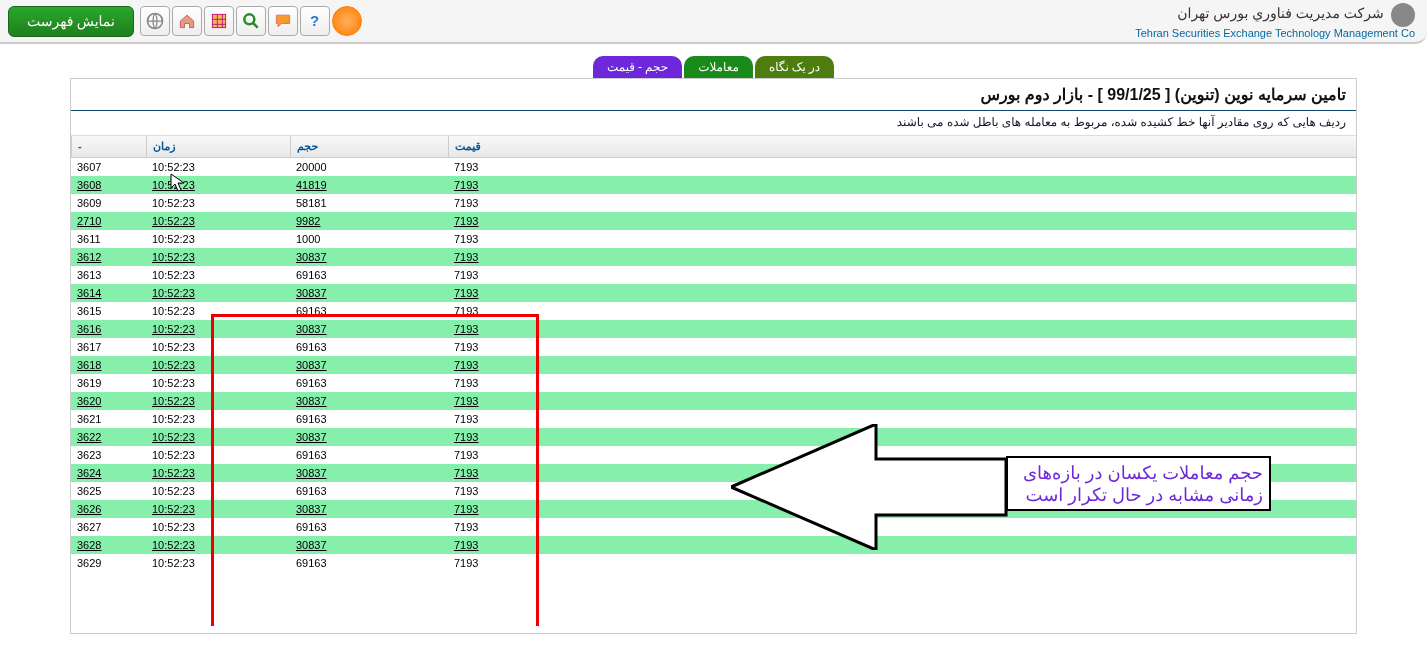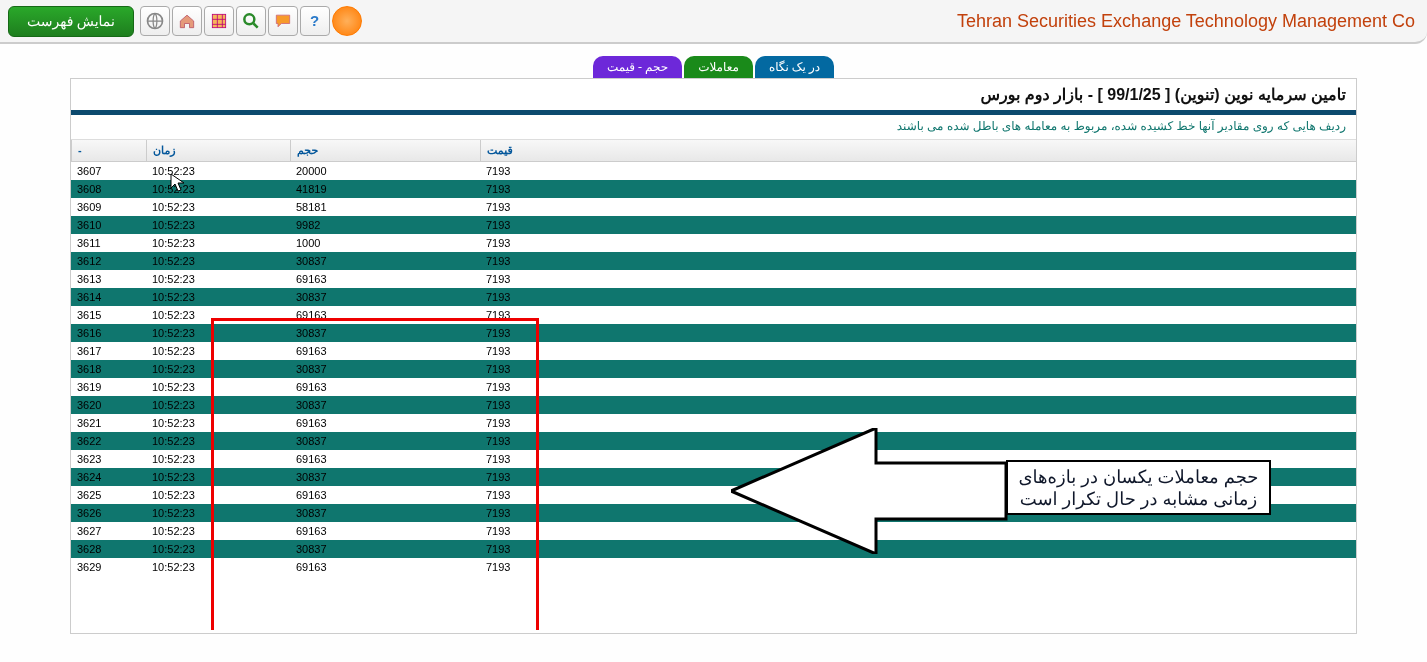--- a/index.html
+++ b/index.html
@@ -6,55 +6,55 @@
 body { font-family: Tahoma, Arial, sans-serif; font-size: 12px; background: #fefefe; width: 1427px; height: 662px; overflow: hidden; position: relative; }
 
 
 .topbar { height: 44px; background: #f5f5f5; border-bottom: 2px solid #ccc; display: flex; align-items: center; padding: 0 8px; direction: ltr; border-radius: 0 0 12px 0; }
 .btn-green { background: linear-gradient(#2aa82a,#1e7e1e); color: #fff; padding: 6px 18px; border-radius: 6px; border: 1px solid #166916; font-size: 14px; cursor: pointer; font-family: Tahoma; }
 .tool-icons { display: flex; gap: 2px; margin-left: 6px; }
 .tool-icon { width: 30px; height: 30px; border: 1px solid #aaa; border-radius: 4px; display: flex; align-items: center; justify-content: center; background: linear-gradient(#fff,#eee); cursor: pointer; }
 .tool-icon svg { width: 20px; height: 20px; }
 .company { margin-left: auto; text-align: right; direction: rtl; padding-right: 4px; }
 .company .fa { font-size: 14px; color: #333; }
-.company .en { font-size: 18px; color: #c2410c; }
+.company .en { font-size: 11px; color: #0369a1; }
 .logo-c { width: 24px; height: 24px; background: #888; border-radius: 50%; display:inline-block; vertical-align: middle; margin-left:4px; }
 
 
 .tabs-row { display: flex; justify-content: center; margin-top: 12px; direction: ltr; height: 22px; overflow: hidden; }
 .tab { padding: 4px 14px 14px; border-radius: 10px 10px 0 0; color: #fff; font-size: 12px; margin: 0 1px; cursor: pointer; font-family: Tahoma; }
 .tab.blue { background: #6d28d9; }
 .tab.green { background: #1a8a1a; text-align: right; }
-.tab.red { background: #0369a1; }
+.tab.red { background: #4d7c0f; }
 
 
 .panel { margin: 0 70px; border: 1px solid #ccc; background: #fff; position: relative; height: 556px; }
-.panel-title { padding: 6px 10px; font-size: 16px; font-weight: bold; color: #111; text-align: right; border-bottom: 5px solid #0c4a6e; }
-.panel-sub { padding: 4px 10px 6px; font-size: 12px; color: #0f766e; border-bottom: 1px solid #ddd; }
+.panel-title { padding: 6px 10px; font-size: 16px; font-weight: bold; color: #111; text-align: right; border-bottom: 1px solid #0c4a6e; }
+.panel-sub { padding: 4px 10px 6px; font-size: 12px; color: #0f172a; border-bottom: 1px solid #ddd; }
 
 
 .table-wrap { position: relative; height: 490px; overflow: hidden; direction: ltr; }
 .thead { display: flex; background: linear-gradient(#f8f8f8,#e8e8e8); border-bottom: 1px solid #ccc; direction: ltr; }
 .th { padding: 4px 6px; font-size: 11px; color: #04579b; font-weight: bold; border-left: 1px solid #ccc; text-align: left; }
 .c-idx { width: 75px; }
 .c-time { width: 108px; }
 .c-vol { width: 158px; margin-left: 36px; }
-.c-price { width: 155px; margin-left: 32px; }
+.c-price { width: 155px; }
 .tbody { height: 468px; overflow-y: scroll; direction: ltr; }
 .row { display: flex; direction: ltr; }
-.row.even { background: #0f766e; }
+.row.even { background: #86efac; text-decoration: underline; }
 .td { padding: 3px 6px; font-size: 11px; color: #000; text-align: left; }
 
 
 .red-box { position: absolute; border: 3px solid #e00; pointer-events: none; left: 140px; top: 178px; width: 328px; height: 337px; z-index: 5; }
 
 
 .arrow-wrap { position: absolute; left: 660px; top: 288px; z-index: 6; direction: ltr; }
 .arrow-note { position: absolute; left: 935px; top: 320px; width: 265px; height: 55px; border: 2px solid #000; background: #fff; z-index: 7; display: flex; align-items: center; justify-content: center; padding: 0 6px; }
-.arrow-note span { color: #0f172a; font-size: 18px; direction: rtl; text-align: center; }
+.arrow-note span { color: #6d28d9; font-size: 18px; direction: rtl; text-align: right; }
 
 
 .tbody::-webkit-scrollbar { width: 16px; }
 .tbody::-webkit-scrollbar-track { background: #f0f0f0; }
 .tbody::-webkit-scrollbar-thumb { background: #c8c8c8; border: 1px solid #aaa; }
 
 
 .cursor { position: absolute; left: 170px; top: 173px; z-index: 20; pointer-events:none; }
 </style>
 </head>
@@ -92,20 +92,24 @@
         </svg>
       </div>
     <div class="tool-icon">
         <svg viewBox="0 0 24 24">
           <text x="6" y="18" font-size="18" fill="#2a7aca" font-weight="bold">?</text>
         </svg>
       </div>
     <div class="tool-icon" style="border-radius:50%;background:radial-gradient(#ffb05a,#ff7a00);border-color:#ff7a00"></div>
   </div>
   <div class="company">
+    <div>
+      <span class="logo-c"></span>
+      <span class="fa">شرکت مدیریت فناوري بورس تهران</span>
+    </div>
     <div class="en">Tehran Securities Exchange Technology Management Co</div>
   </div>
 </div>
 
 <div class="tabs-row">
   <div class="tab blue">حجم - قیمت</div>
   <div class="tab green">معاملات</div>
   <div class="tab red">در یک نگاه</div>
 </div>
 
@@ -133,21 +137,21 @@
           <div class="td c-vol">41819</div>
           <div class="td c-price">7193</div>
         </div>
         <div class="row">
           <div class="td c-idx">3609</div>
           <div class="td c-time">10:52:23</div>
           <div class="td c-vol">58181</div>
           <div class="td c-price">7193</div>
         </div>
         <div class="row even">
-          <div class="td c-idx">3610</div>
+          <div class="td c-idx">2710</div>
           <div class="td c-time">10:52:23</div>
           <div class="td c-vol">9982</div>
           <div class="td c-price">7193</div>
         </div>
         <div class="row">
           <div class="td c-idx">3611</div>
           <div class="td c-time">10:52:23</div>
           <div class="td c-vol">1000</div>
           <div class="td c-price">7193</div>
         </div>

